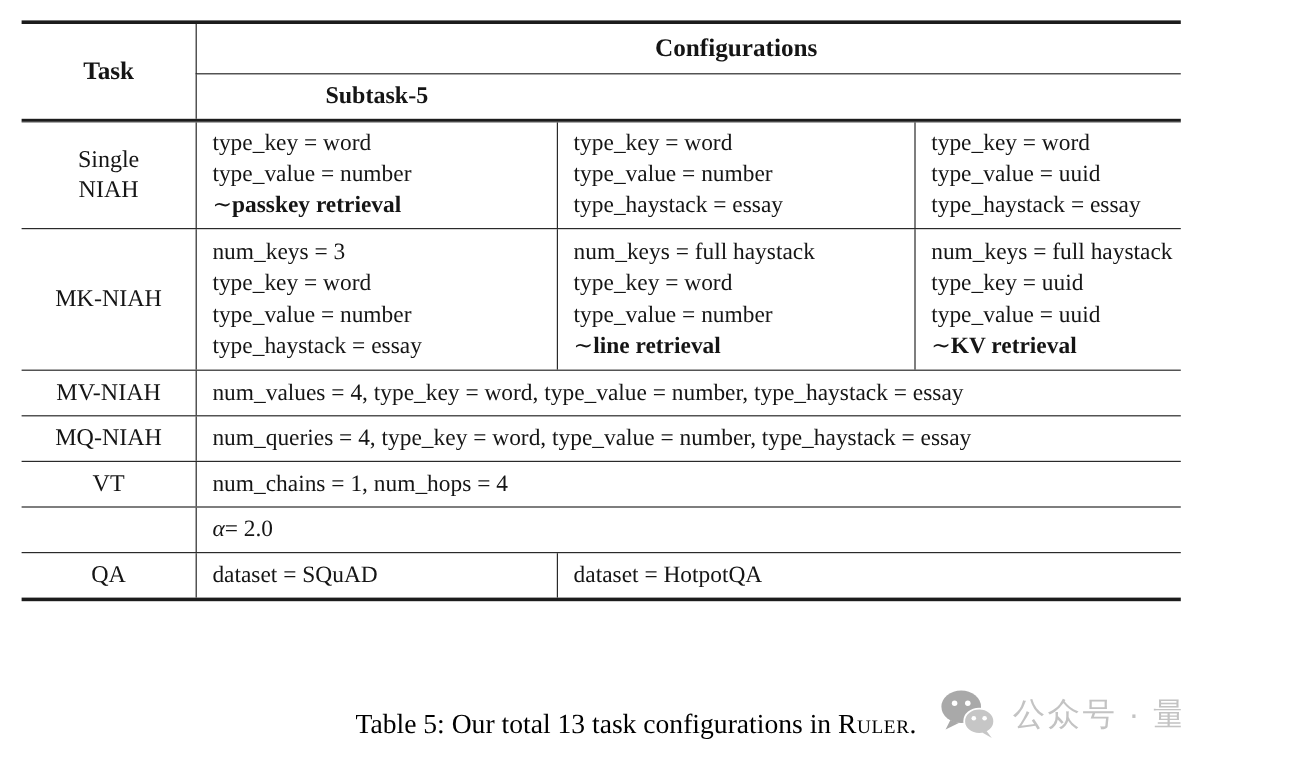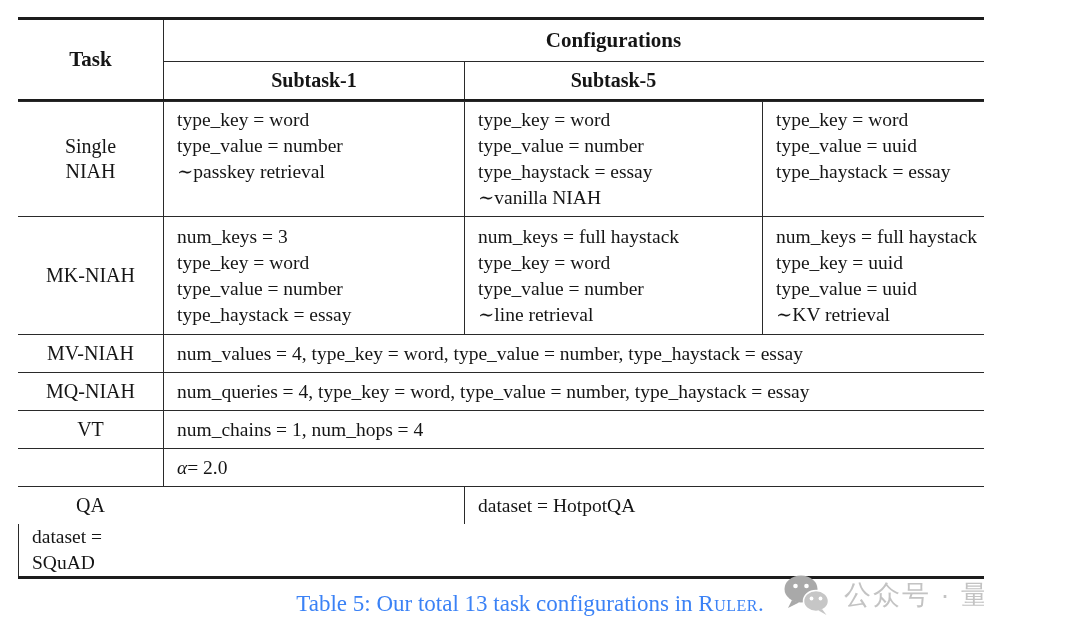--- a/index.html
+++ b/index.html
@@ -48,25 +48,25 @@
     border-left: 1.5px solid #2a2a2a;
     padding: 5px 6px 5px 13px;
     font-size: 19.5px; line-height: 26px;
   }
   .cell.pad-lg { padding-top: 7px; padding-bottom: 6px; }
   .cell.single { display: flex; align-items: center; padding-top: 0; padding-bottom: 0; min-height: 37px; }
   .span-all { grid-column: 2 / 5; }
   .span-right { grid-column: 3 / 5; }
   .alias-line { white-space: nowrap; }
   .tilde { font-weight: normal; }
-  .alias { font-weight: normal; margin-top: 36px; }
+  .alias { font-weight: bold; margin-top: 36px; }
   .alpha { font-style: italic; }
   .caption {
     position: absolute; left: 0; top: 591px; width: 1060px;
-    text-align: center; font-size: 23px; color: #3b82f6;
+    text-align: center; font-size: 23px; color: #000000;
   }
   .smallcaps { font-variant: small-caps; letter-spacing: 0.5px; }
   .watermark {
     position: absolute; left: 782px; top: 573px;
     display: flex; align-items: center; gap: 12px;
   }
   .wm-text {
     font-family: "Liberation Sans", "DejaVu Sans", sans-serif;
     font-size: 27px; color: #c3c3c3; letter-spacing: 2px; white-space: nowrap;
   }
@@ -74,39 +74,37 @@
 </head>
 <body>
 
 <div class="page">
 
   <div class="tbl">
 
     <div class="grid hdr">
       <div class="task-hdr">Task</div>
       <div class="cfg-hdr">Configurations</div>
-      <div class="sub-hdr" style="grid-column:2">Subtask-1</div>
       <div class="sub-hdr">Subtask-5</div>
     </div>
 
     <div class="grid row">
       <div class="taskcell">
         <span>Single</span>
         <span>NIAH</span>
       </div>
       <div class="cell">
         <div>type_key = word</div>
         <div>type_value = number</div>
         <div class="alias-line"><span class="tilde">∼</span><span class="alias">passkey retrieval</span></div>
       </div>
       <div class="cell">
         <div>type_key = word</div>
         <div>type_value = number</div>
         <div>type_haystack = essay</div>
-        <div class="alias-line"><span class="tilde">∼</span><span class="alias">vanilla NIAH</span></div>
       </div>
       <div class="cell">
         <div>type_key = word</div>
         <div>type_value = uuid</div>
         <div>type_haystack = essay</div>
       </div>
     </div>
 
     <div class="grid row">
       <div class="taskcell">MK-NIAH</div>
@@ -148,22 +146,22 @@
 
     <div class="grid row">
       <div class="cell single span-all">
           <span class="alpha">α</span>
           <span> = 2.0</span>
         </div>
     </div>
 
     <div class="grid row">
       <div class="taskcell">QA</div>
+      <div class="cell single">dataset = SQuAD</div>
       <div class="cell single span-right">dataset = HotpotQA</div>
-      <div class="cell single">dataset = SQuAD</div>
     </div>
 
   </div>
 
   <div class="caption">
     <span>Table 5: Our total 13 task configurations in </span><span class="smallcaps">Ruler</span><span>.</span>
   </div>
 
   <div class="watermark">
     <svg width="50" height="44" viewBox="0 0 50 44">

